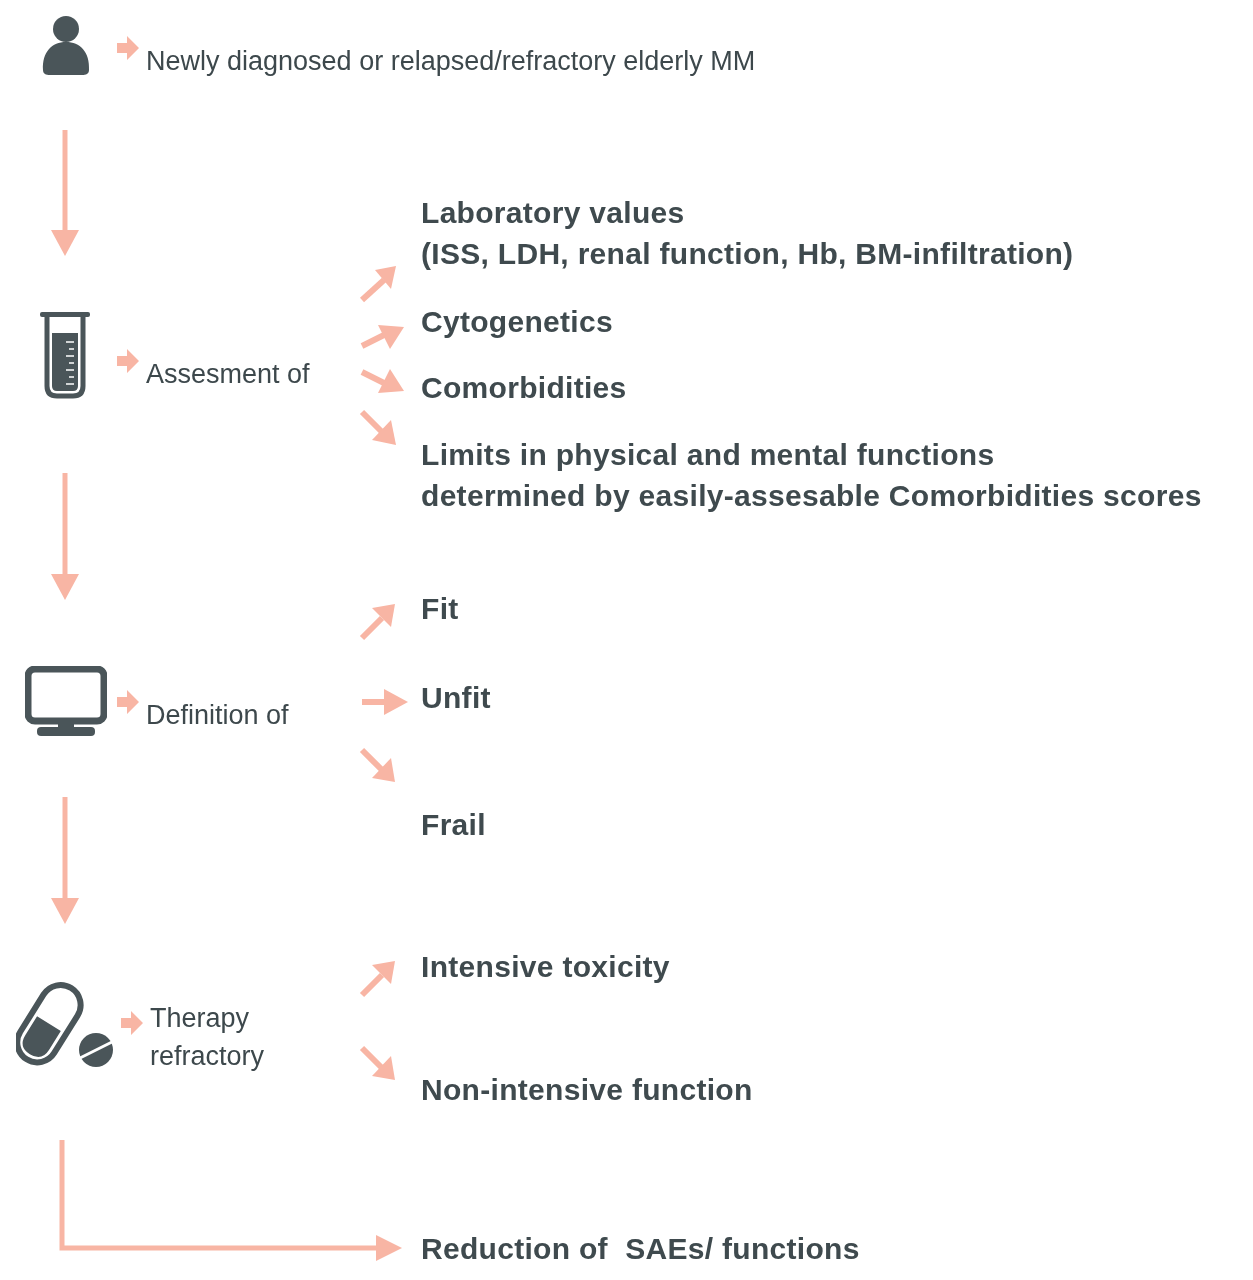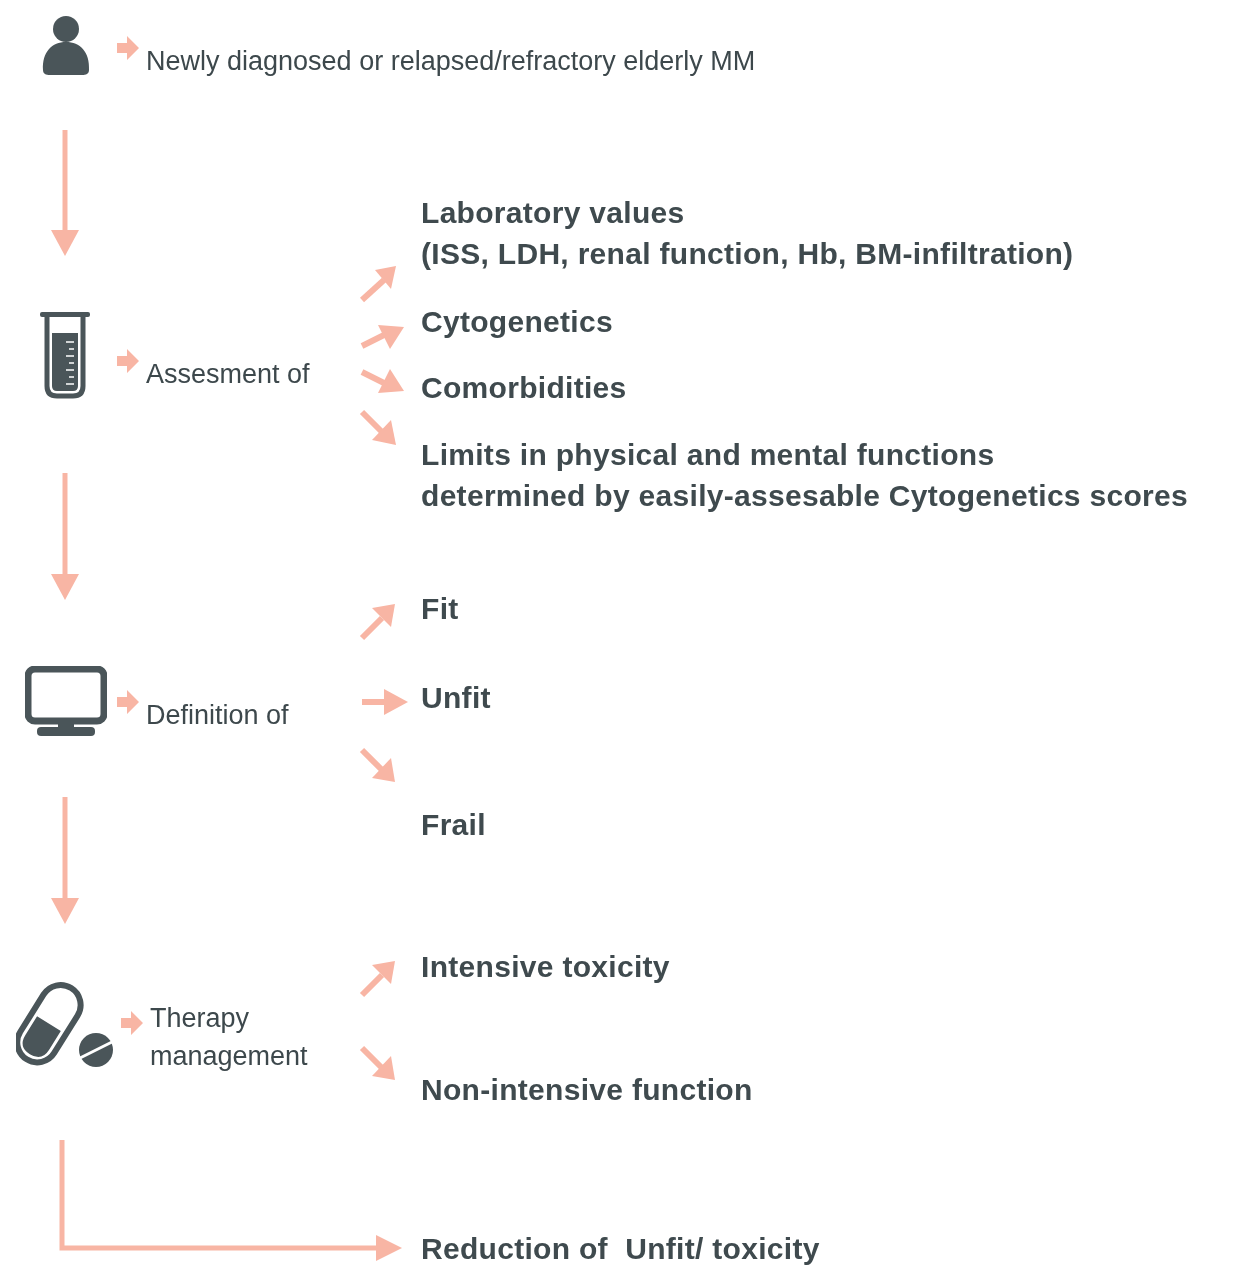--- a/index.html
+++ b/index.html
@@ -123,29 +123,29 @@
     <path d="M20,46 L48,46 L48,68 Q48,82 34,82 Q20,82 20,68 z" fill="#4a5559"></path>
   </g>
   <circle cx="80" cy="72" r="17" fill="#4a5559"></circle>
   <line x1="64" y1="80" x2="96" y2="64" stroke="#ffffff" stroke-width="3"></line>
 </svg>
 
 <div class="abs label-dark" style="left:146px;top:30px;">Newly diagnosed or relapsed/refractory elderly MM</div>
 <div class="abs label-dark" style="left:146px;top:343px;">Assesment of</div>
 <div class="abs label-dark" style="left:146px;top:684px;">Definition of</div>
 <div class="abs label-dark" style="left:150px;top:987px;">Therapy</div>
-<div class="abs label-dark" style="left:150px;top:1025px;">management</div>
+<div class="abs label-dark" style="left:150px;top:1025px;">refractory</div>
 
 <div class="abs label-light" style="left:421px;top:196px;">Laboratory values</div>
 <div class="abs label-light" style="left:421px;top:237px;">(ISS, LDH, renal function, Hb, BM-infiltration)</div>
 <div class="abs label-light" style="left:421px;top:305px;">Cytogenetics</div>
 <div class="abs label-light" style="left:421px;top:371px;">Comorbidities</div>
 <div class="abs label-light" style="left:421px;top:438px;">Limits in physical and mental functions</div>
-<div class="abs label-light" style="left:421px;top:479px;">determined by easily-assesable Cytogenetics scores</div>
+<div class="abs label-light" style="left:421px;top:479px;">determined by easily-assesable Comorbidities scores</div>
 
 <div class="abs label-light" style="left:421px;top:592px;">Fit</div>
 <div class="abs label-light" style="left:421px;top:681px;">Unfit</div>
 <div class="abs label-light" style="left:421px;top:808px;">Frail</div>
 
 <div class="abs label-light" style="left:421px;top:950px;">Intensive toxicity</div>
 <div class="abs label-light" style="left:421px;top:1073px;">Non-intensive function</div>
 
-<div class="abs label-light" style="left:421px;top:1232px;white-space:pre;">Reduction of  Unfit/ toxicity</div>
+<div class="abs label-light" style="left:421px;top:1232px;white-space:pre;">Reduction of  SAEs/ functions</div>
 
 </body></html>

